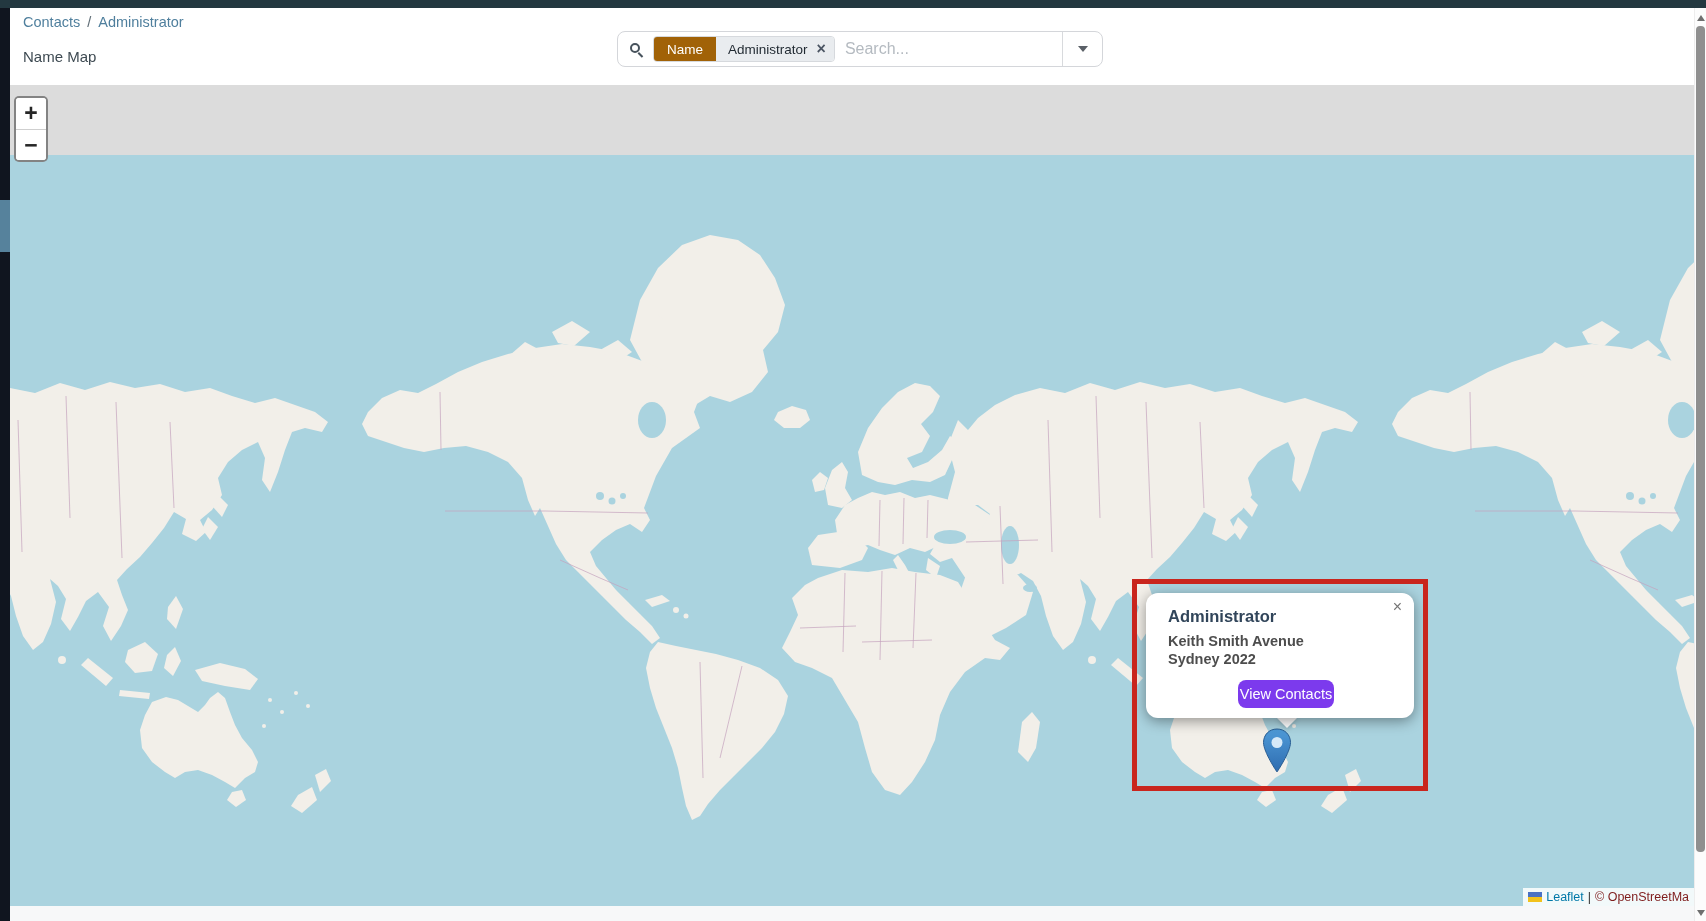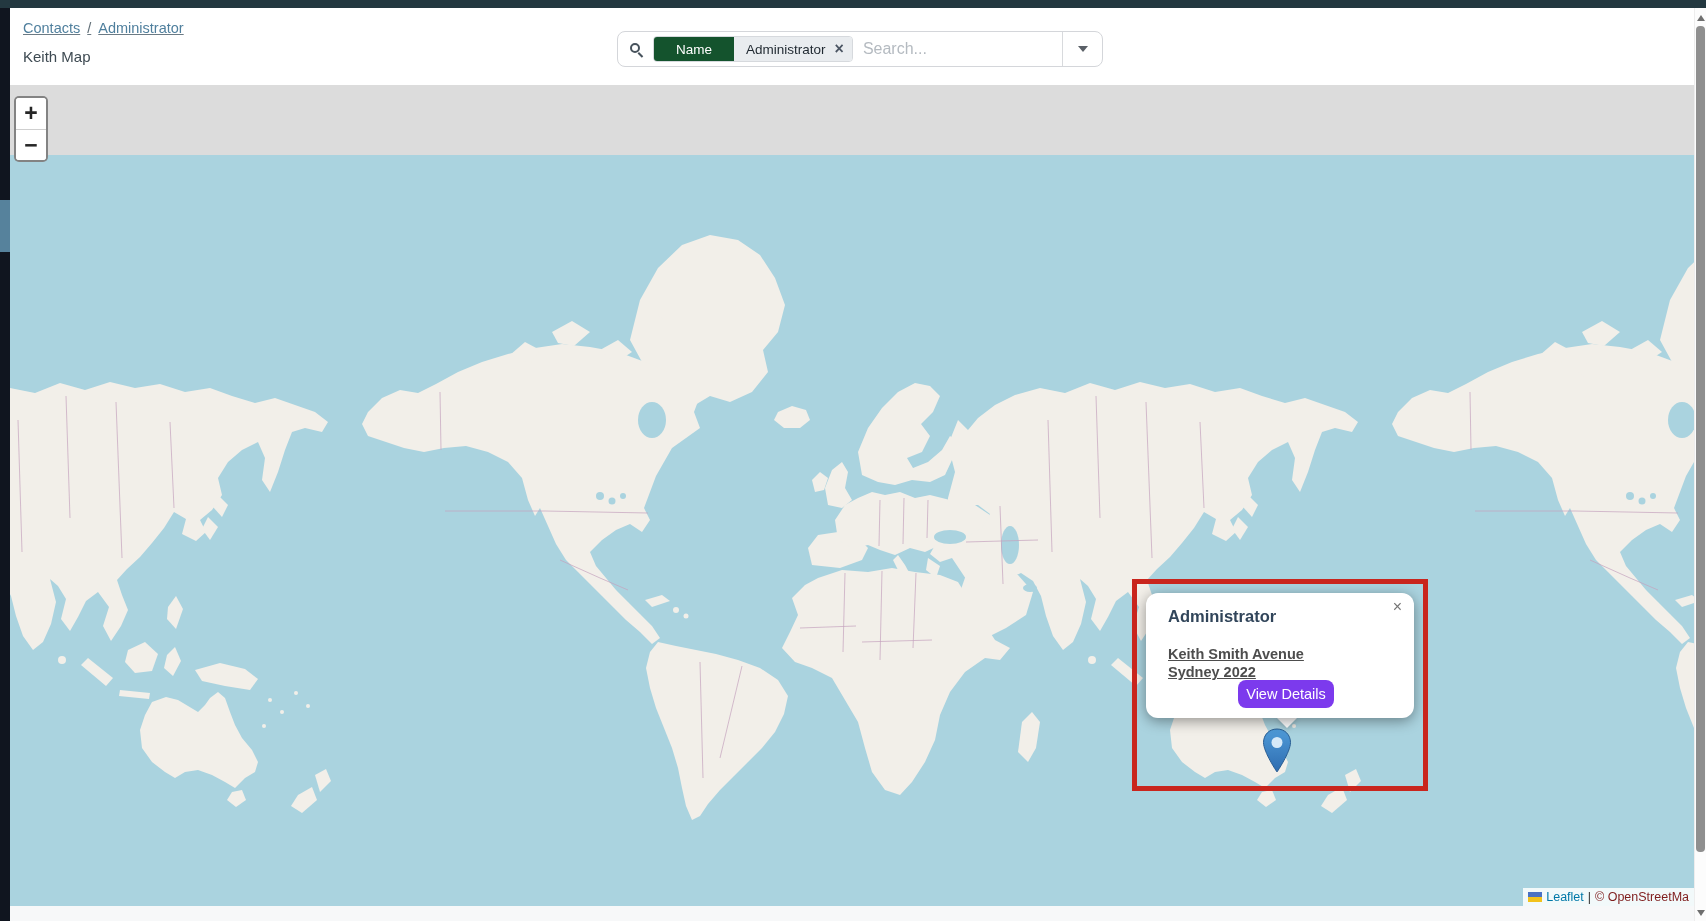--- a/index.html
+++ b/index.html
@@ -7,35 +7,35 @@
               font-family:"Liberation Sans", sans-serif; }
   #stage { position:relative; width:1706px; height:921px; background:#fff; }
 
   
   .top-bar   { position:absolute; left:0; top:0; width:1706px; height:8px; background:#233840; z-index:30; }
   .left-strip{ position:absolute; left:0; top:8px; width:10px; height:913px; background:#10151f; z-index:25; }
   .left-strip .accent { position:absolute; left:0; top:192px; width:10px; height:52px; background:#56829c; }
 
   
   .header { position:absolute; left:10px; top:8px; width:1684px; height:77px; background:#ffffff; z-index:10; }
-  .breadcrumb { position:absolute; left:13px; top:12px; font-size:14.5px; color:#6b7a84;text-decoration:underline; }
+  .breadcrumb { position:absolute; left:13px; top:6px; font-size:14.5px; color:#6b7a84; }
   .breadcrumb a { color:#4f7f9d; text-decoration:none; cursor:pointer; }
   .breadcrumb .sep { margin:0 7px; color:#5d6b74; }
   .view-title { position:absolute; left:13px; top:40px; font-size:15px; color:#3e4a52; }
 
   
   .search-bar { position:absolute; left:607px; top:23px; width:486px; height:36px;
                 border:1px solid #d4d6da; border-radius:8px; background:#fff;
                 display:flex; align-items:center; }
   .mag { position:relative; width:13px; height:13px; margin:0 10px 0 12px; flex:none; }
   .mag .lens { position:absolute; left:0; top:0; width:10px; height:10px; border:2px solid #47525c; border-radius:50%; }
   .mag .tail { position:absolute; left:9px; top:9px; width:6px; height:2px; background:#47525c; transform:rotate(45deg); transform-origin:0 0; }
   .facet { display:flex; align-items:stretch; height:26px; border-radius:4px; overflow:hidden;
            border:1px solid #d6d9dd; flex:none; font-size:13.5px; }
-  .facet-label { background:#14532d; color:#ffffff; display:flex; align-items:center; padding:0 22px; font-weight:500; }
+  .facet-label { background:#a16207; color:#ffffff; display:flex; align-items:center; padding:0 13px; font-weight:500; }
   .facet-value { background:#e9ecef; color:#1f2830; display:flex; align-items:center; padding:0 8px 0 12px; gap:9px; }
   .facet-x { color:#4b5563; font-size:16px; font-weight:700; cursor:pointer; line-height:1; }
   .search-input { flex:1; border:none; outline:none; font-size:16px; color:#333; padding:0 10px; min-width:40px; background:transparent; }
   .search-input::placeholder { color:#b4bac0; }
   .dd-toggle { flex:none; width:40px; height:100%; border-left:1px solid #d8dadd; display:flex; align-items:center; justify-content:center; cursor:pointer; }
   .caret-down { width:0; height:0; border-left:5px solid transparent; border-right:5px solid transparent; border-top:6px solid #5a6067; }
 
   
   .map-area { position:absolute; left:10px; top:85px; width:1684px; height:821px; background:#dcdcdc; overflow:hidden; z-index:1; }
   .map-area svg.world { display:block; }
@@ -49,21 +49,21 @@
   
   .marker { position:absolute; left:1252px; top:643px; z-index:5; cursor:pointer; }
 
   
   .popup { position:absolute; left:1136px; top:508px; width:268px; height:125px; background:#fff;
            border-radius:12px; box-shadow:0 3px 14px rgba(0,0,0,.4); z-index:7; }
   .popup-tail { position:absolute; left:1266px; top:632px; width:0; height:0; z-index:7;
                 border-left:11px solid transparent; border-right:11px solid transparent; border-top:11px solid #fff;
                 filter:drop-shadow(0 2px 2px rgba(0,0,0,.15)); }
   .popup-title { position:absolute; left:22px; top:14px; font-size:16.5px; font-weight:700; color:#31455a; }
-  .popup-addr  { position:absolute; left:22px; top:52px; font-size:14.5px; font-weight:600; color:#4d4d4d; line-height:18px;text-decoration:underline; }
+  .popup-addr  { position:absolute; left:22px; top:39px; font-size:14.5px; font-weight:600; color:#4d4d4d; line-height:18px; }
   .popup-close { position:absolute; right:12px; top:6px; font-size:16px; color:#757575; cursor:pointer; line-height:1; }
   .view-details { position:absolute; left:92px; top:87px; width:96px; height:28px; background:#7c3aed; color:#fff;
                   border:none; border-radius:8px; font-size:14.5px; cursor:pointer;
                   display:flex; align-items:center; justify-content:center; font-family:inherit; }
 
   
   .annotation-rect { position:absolute; left:1122px; top:494px; width:296px; height:212px;
                      border:5px solid #c9251d; z-index:9; pointer-events:none; }
 
   
@@ -91,21 +91,21 @@
 
   <div class="top-bar"></div>
   <div class="left-strip">
     <div class="accent"></div>
   </div>
 
   <div class="header">
     <div class="breadcrumb">
       <a>Contacts</a><span class="sep">/</span><a>Administrator</a>
     </div>
-    <div class="view-title">Keith Map</div>
+    <div class="view-title">Name Map</div>
 
     <div class="search-bar">
       <span class="mag">
           <span class="lens"></span>
           <span class="tail"></span>
         </span>
       <span class="facet">
         <span class="facet-label">Name</span>
         <span class="facet-value">
           <span>Administrator</span>
@@ -226,21 +226,21 @@
     </div>
 
     <div class="popup-tail"></div>
     <div class="popup">
       <div class="popup-title">Administrator</div>
       <div class="popup-addr">
         <div>Keith Smith Avenue</div>
         <div>Sydney 2022</div>
       </div>
       <div class="popup-close">×</div>
-      <button class="view-details">View Details</button>
+      <button class="view-details">View Contacts</button>
     </div>
 
     <div class="annotation-rect"></div>
 
     <div class="attribution">
       <span class="ua-flag">
           <span class="b"></span>
           <span class="y"></span>
         </span>
       <a>Leaflet</a>

